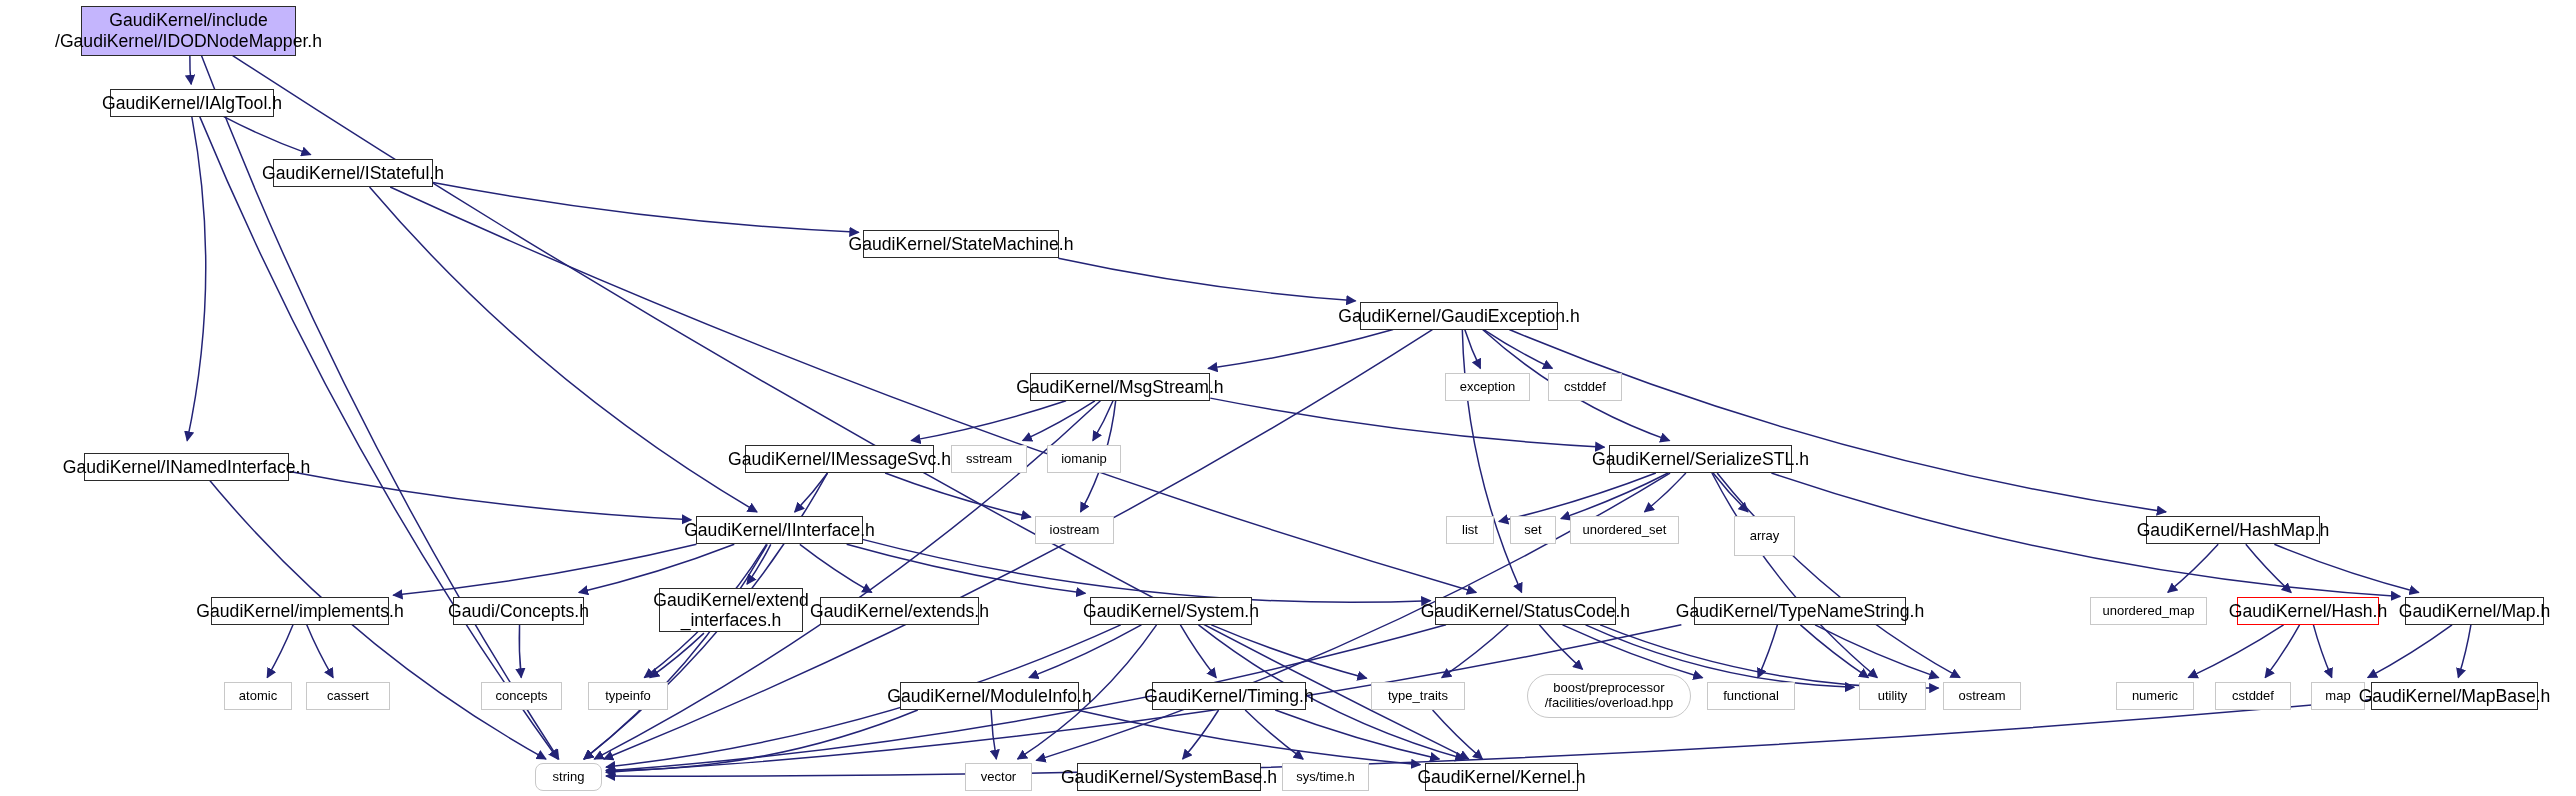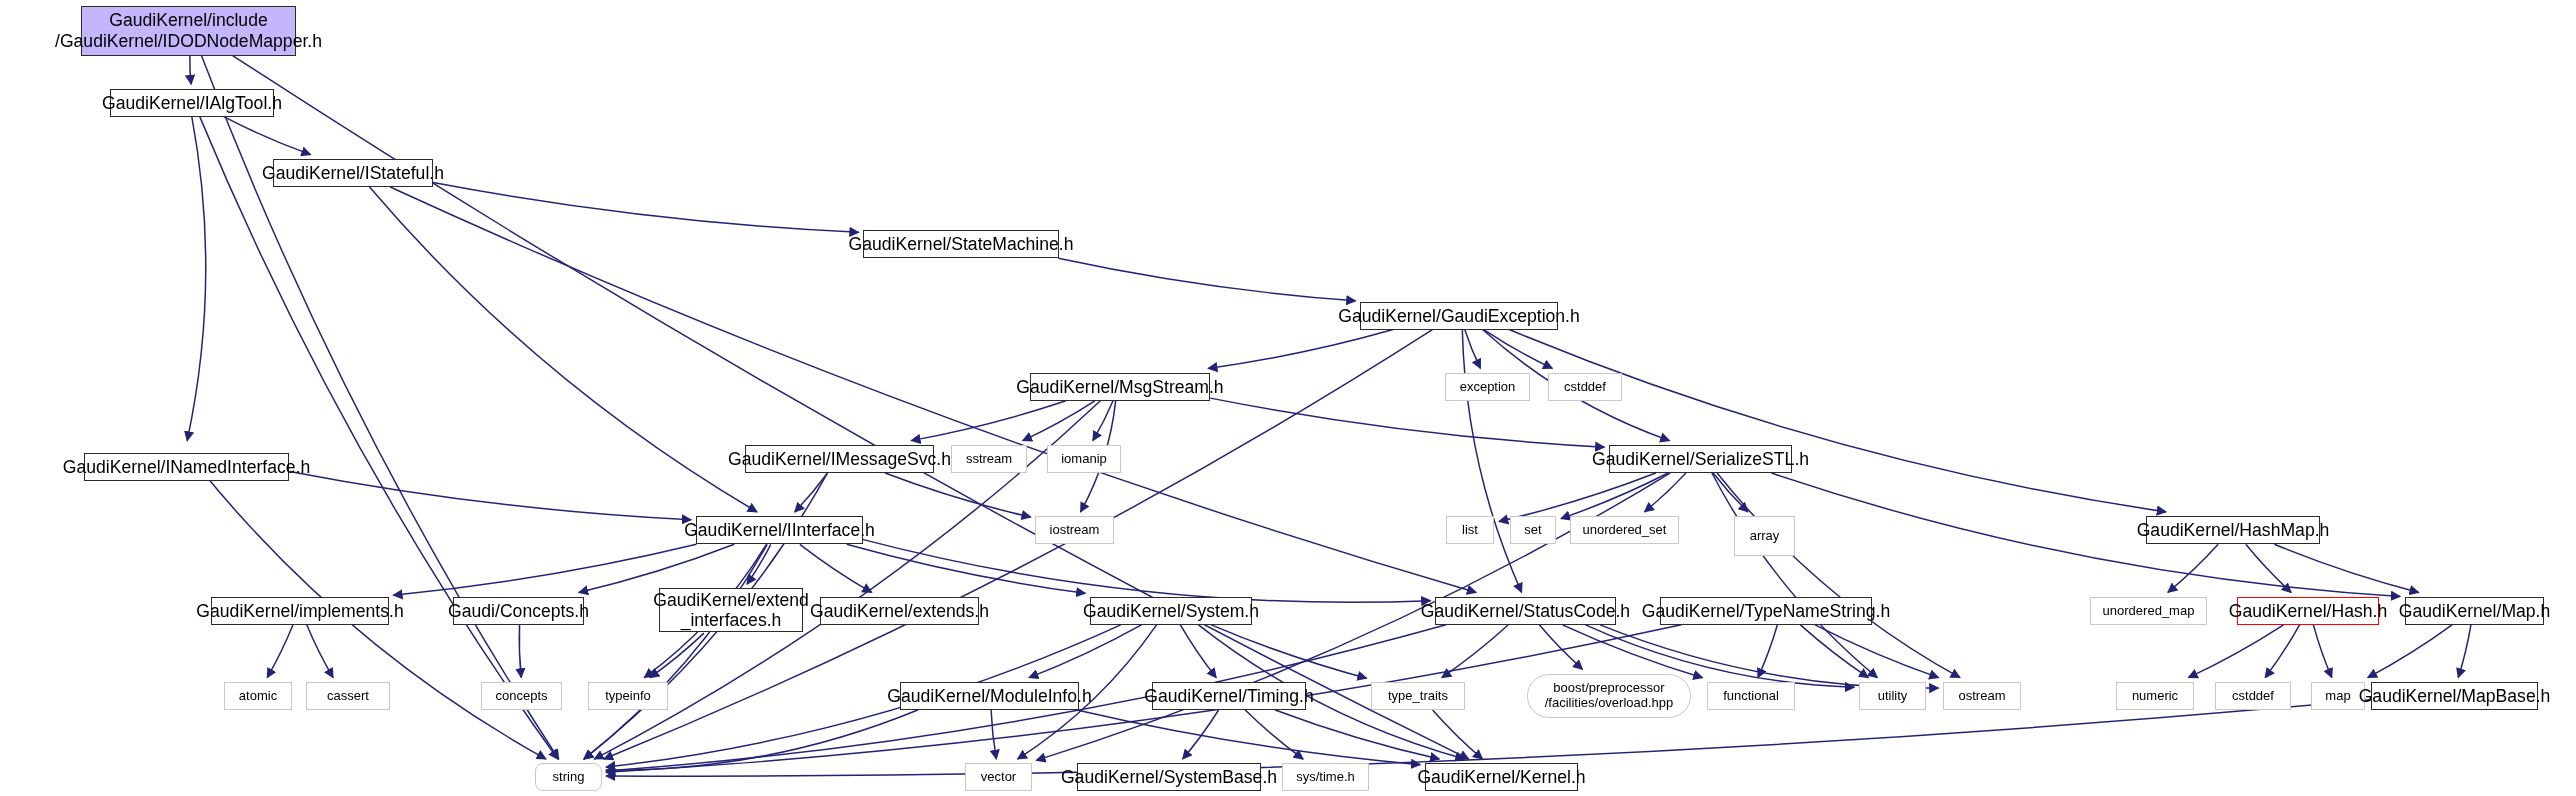--- a/index.html
+++ b/index.html
@@ -179,21 +179,21 @@
       <div class="node sys" style="left: 1570px; top: 516px; width: 109px; height: 28px;"><span>unordered_set</span></div>
       <div class="node sys" style="left: 1734px; top: 516px; width: 61px; height: 40px;"><span>array</span></div>
       <div class="node hdr" style="left: 2146px; top: 516px; width: 174px; height: 28px;"><span>GaudiKernel/HashMap.h</span></div>
       <div class="node hdr" style="left: 211px; top: 597px; width: 178px; height: 28px;"><span>GaudiKernel/implements.h</span></div>
       <div class="node hdr" style="left: 453px; top: 597px; width: 131px; height: 28px;"><span>Gaudi/Concepts.h</span></div>
       <div class="node hdr" style="left: 659px; top: 588px; width: 144px; height: 44px;"><span>GaudiKernel/extend
 _interfaces.h</span></div>
       <div class="node hdr" style="left: 820px; top: 597px; width: 159px; height: 28px;"><span>GaudiKernel/extends.h</span></div>
       <div class="node hdr" style="left: 1090px; top: 597px; width: 162px; height: 28px;"><span>GaudiKernel/System.h</span></div>
       <div class="node hdr" style="left: 1435px; top: 597px; width: 181px; height: 28px;"><span>GaudiKernel/StatusCode.h</span></div>
-      <div class="node hdr" style="left: 1660px; top: 597px; width: 212px; height: 28px;"><span>GaudiKernel/TypeNameString.h</span></div>
+      <div class="node hdr" style="left: 1694px; top: 597px; width: 212px; height: 28px;"><span>GaudiKernel/TypeNameString.h</span></div>
       <div class="node sys" style="left: 2090px; top: 597px; width: 117px; height: 28px;"><span>unordered_map</span></div>
       <div class="node alert" style="left: 2237px; top: 597px; width: 142px; height: 28px;"><span>GaudiKernel/Hash.h</span></div>
       <div class="node hdr" style="left: 2405px; top: 597px; width: 139px; height: 28px;"><span>GaudiKernel/Map.h</span></div>
       <div class="node sys" style="left: 224px; top: 682px; width: 68px; height: 28px;"><span>atomic</span></div>
       <div class="node sys" style="left: 306px; top: 682px; width: 84px; height: 28px;"><span>cassert</span></div>
       <div class="node sys" style="left: 481px; top: 682px; width: 81px; height: 28px;"><span>concepts</span></div>
       <div class="node sys" style="left: 588px; top: 682px; width: 80px; height: 28px;"><span>typeinfo</span></div>
       <div class="node hdr" style="left: 900px; top: 682px; width: 179px; height: 28px;"><span>GaudiKernel/ModuleInfo.h</span></div>
       <div class="node hdr" style="left: 1152px; top: 682px; width: 154px; height: 28px;"><span>GaudiKernel/Timing.h</span></div>
       <div class="node sys" style="left: 1371px; top: 682px; width: 94px; height: 28px;"><span>type_traits</span></div>

